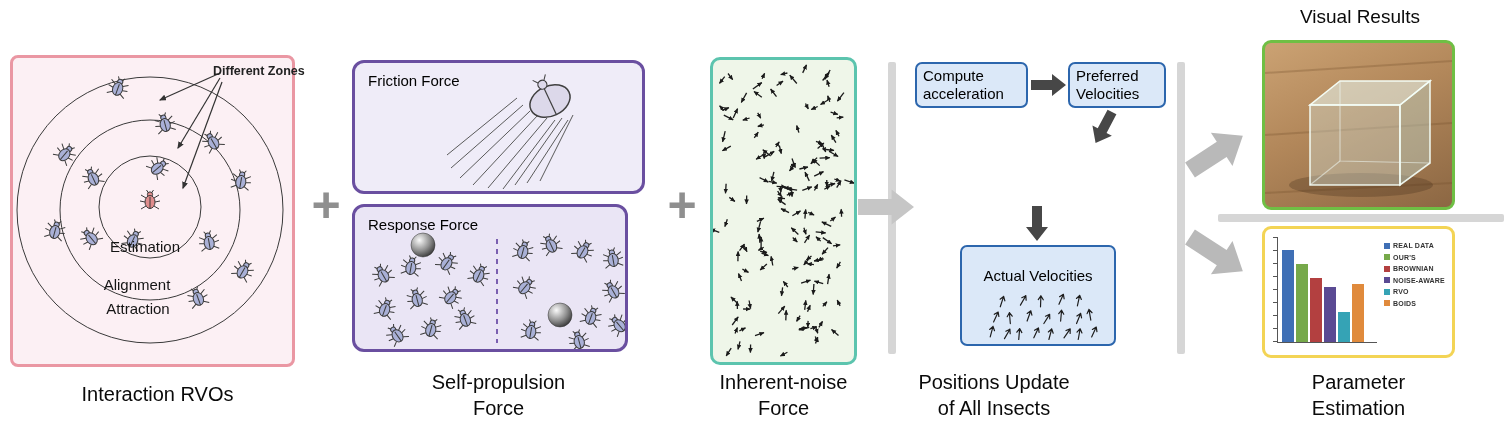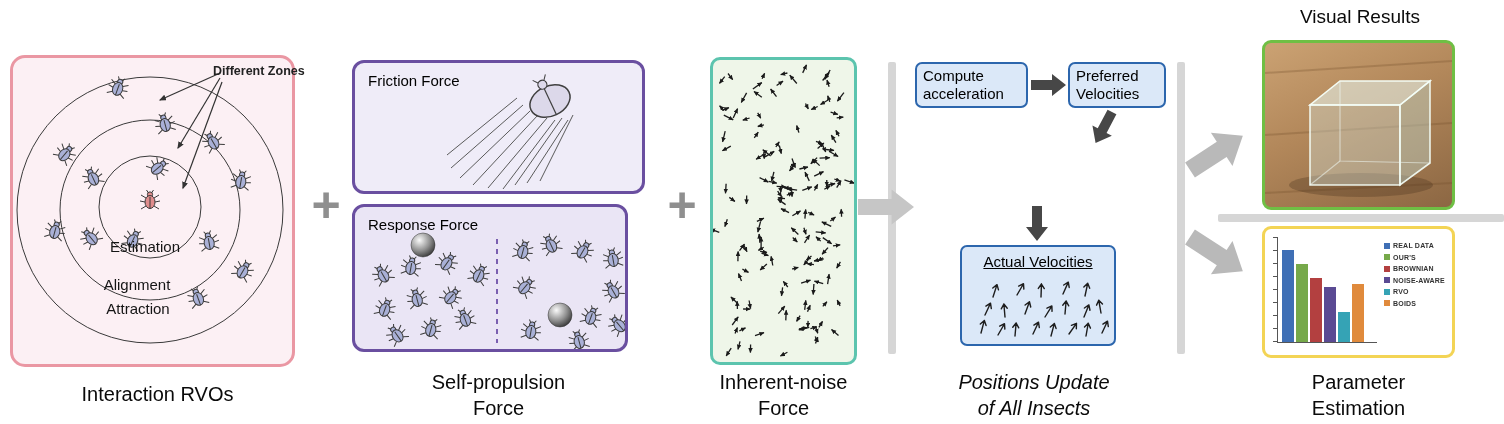--- a/index.html
+++ b/index.html
@@ -1,31 +1,31 @@
 <!DOCTYPE html>
 <html><head>
 <meta charset="utf-8">
 <style>
   * { margin:0; padding:0; box-sizing:border-box; }
   html,body { background:#ffffff; }
   body { font-family:"Liberation Sans", sans-serif; color:#111; }
   #canvas { position:relative; width:1504px; height:424px; background:#fff; overflow:hidden; }
 
-  .panel { position:absolute; border-radius:15px; }
+  .panel { position:absolute; border-radius:8px; }
   .caption { position:absolute; text-align:center; font-size:20px; color:#0a0a0a; line-height:26px; }
   .plus { position:absolute; font-size:50px; font-weight:bold; color:#8f8f8f; text-align:center; line-height:50px; }
   .gbar { position:absolute; background:#d6d6d6; border-radius:2px; }
 
   .subbox { position:absolute; border:3px solid #6a4fa0; background:#efecf8; border-radius:12px; overflow:hidden; }
   .sub-title { position:absolute; left:13px; top:9px; font-size:15px; color:#000; }
 
   .flowbox { position:absolute; border:2.5px solid #2c66ad; background:#dbe8f8; border-radius:7px;
              display:flex; align-items:center; justify-content:center; text-align:left;
              font-size:15px; line-height:18px; color:#000; padding:2px 6px; }
-  .flowbox.actual { flex-direction:column; justify-content:flex-start; padding-top:6px;text-decoration:underline; }
+  .flowbox.actual { flex-direction:column; justify-content:flex-start; padding-top:20px; }
 
   .zone-label { position:absolute; font-size:15px; color:#151515; text-align:center; width:110px; }
   .zones-title { position:absolute; font-size:12.5px; font-weight:600; color:#222; }
 
   .photo { position:absolute; border:3px solid #6fbf44; border-radius:9px; overflow:hidden;
            background:linear-gradient(155deg,#cba273 0%,#b2875a 45%,#8c6743 100%); }
 
   .chartbox { position:absolute; border:3px solid #f3d455; border-radius:9px; background:#fff; overflow:hidden; }
   .chart-area { position:absolute; left:12px; top:8px; width:100px; height:106px;
                 border-left:1.5px solid #555; border-bottom:1.5px solid #555;
@@ -354,21 +354,21 @@
       <use href="#varrow" transform="translate(100,43) rotate(-85)"></use>
       <use href="#varrow" transform="translate(119,46) rotate(-68)"></use>
       <use href="#varrow" transform="translate(136,42) rotate(-100)"></use>
       <use href="#varrow" transform="translate(28,26) rotate(-72)"></use>
       <use href="#varrow" transform="translate(52,24) rotate(-60)"></use>
       <use href="#varrow" transform="translate(76,26) rotate(-88)"></use>
       <use href="#varrow" transform="translate(98,23) rotate(-66)"></use>
       <use href="#varrow" transform="translate(120,25) rotate(-78)"></use>
     </svg>
   </div>
-  <div class="caption" style="left:929px;top:369px;width:210px;font-style:italic;">
+  <div class="caption" style="left:889px;top:369px;width:210px;">
     <div>Positions Update</div>
     <div>of All Insects</div>
   </div>
 
   <div class="caption" style="left:1255px;top:4px;width:210px;font-size:19px;">Visual Results</div>
   <div class="photo" style="left:1262px;top:40px;width:193px;height:170px;">
     <svg width="187" height="164" viewBox="0 0 187 164">
       <g stroke="rgba(110,75,40,0.28)" stroke-width="2">
         <line x1="0" y1="30" x2="187" y2="18"></line>
         <line x1="0" y1="92" x2="187" y2="80"></line>

